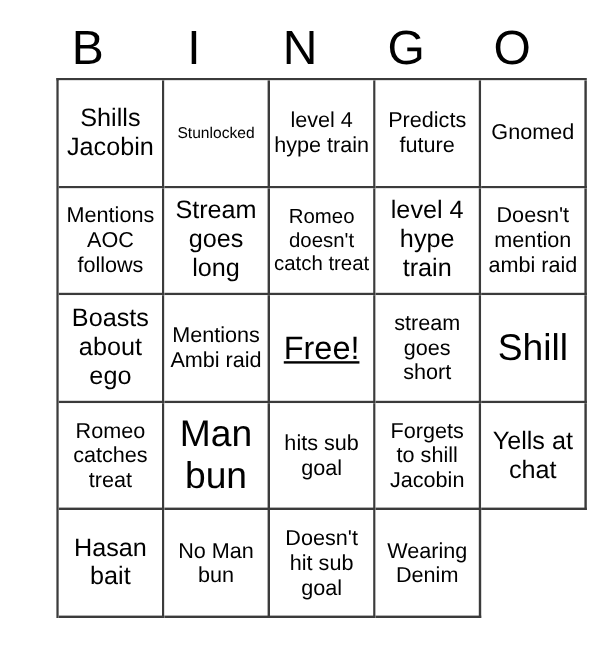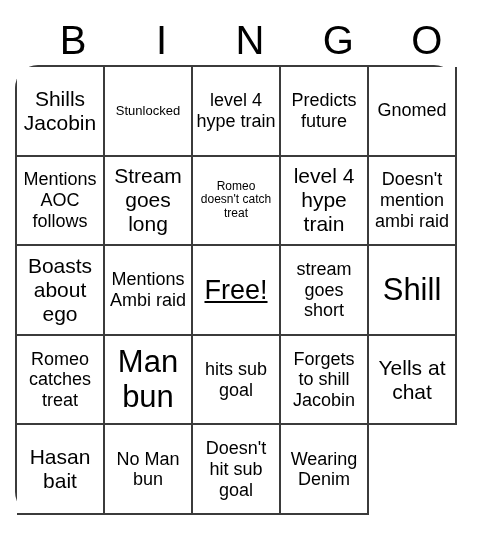--- a/index.html
+++ b/index.html
@@ -37,32 +37,31 @@
     font-size: 40px;
     line-height: 1;
     font-weight: 400;
     letter-spacing: 0;
     color: #000000;
     user-select: none;
   }
   
   #bingo-grid {
     position: absolute;
-    left: 15px;
+    left: 47px;
     top: 65px;
     width: 442px;
     height: 450px;
     box-sizing: border-box;
     border-top: 2px solid #3b3b3b;
     border-left: 2px solid #3b3b3b;
     display: grid;
     grid-template-columns: repeat(5, 1fr);
     grid-template-rows: repeat(5, 1fr);
     background: #ffffff;
-    border-radius: 23px;
   }
   .bingo-cell {
     box-sizing: border-box;
     border-right: 2px solid #3b3b3b;
     border-bottom: 2px solid #3b3b3b;
     display: flex;
     align-items: center;
     justify-content: center;
     text-align: center;
     padding: 2px 3px;
@@ -71,21 +70,21 @@
   }
   .cell-text {
     display: block;
     width: 100%;
     line-height: 1.14;
     word-wrap: break-word;
     color: #000000;
   }
   
   .sz-xs  { font-size: 13px; line-height: 1.18; }
-  .sz-sm  { font-size: 12px; line-height: 1.16; }
+  .sz-sm  { font-size: 17px; line-height: 1.16; }
   .sz-md  { font-size: 18px; line-height: 1.15; }
   .sz-lg  { font-size: 21px; line-height: 1.14; }
   .sz-xl  { font-size: 27px; line-height: 1.14; text-decoration: underline; }
   .sz-xxl { font-size: 31px; line-height: 1.12; }
 </style>
 </head>
 <body>
 
 <div id="card-root">
 

